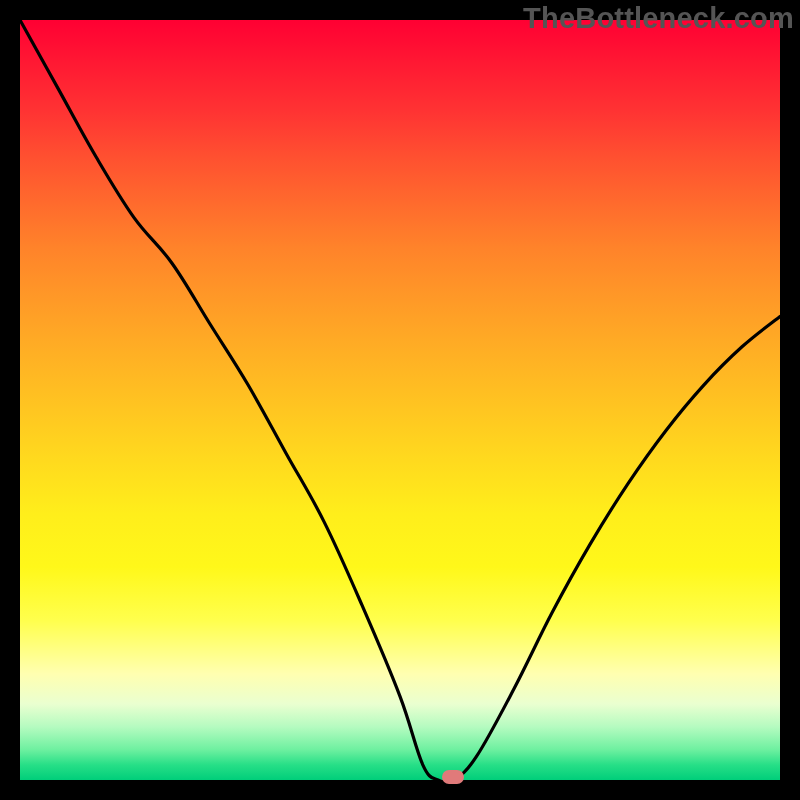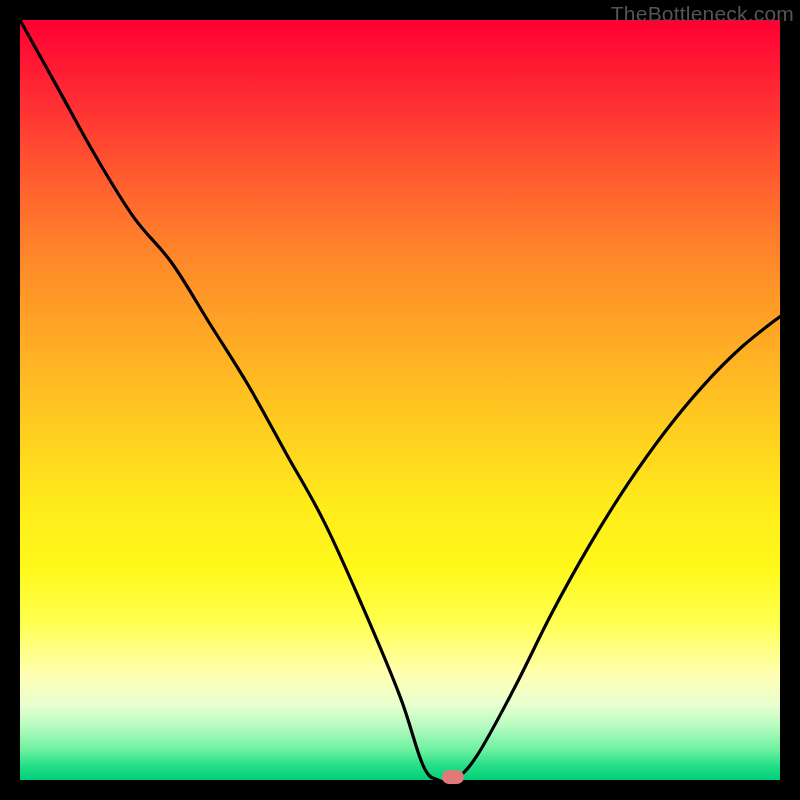--- a/index.html
+++ b/index.html
@@ -44,22 +44,22 @@
       #6ef0a0 96%,
       #27df87 98%,
       #00ce7a 100%
     );
   }
   .attribution {
     position: absolute;
     top: 2px;
     right: 6px;
     color: #555;
-    font-size: 21px;
-    font-weight: 400;
+    font-size: 29px;
+    font-weight: 700;
     letter-spacing: 0.2px;
     user-select: none;
   }
   svg.curve {
     position: absolute;
     left: 0;
     top: 0;
     width: 760px;
     height: 760px;
     overflow: visible;

